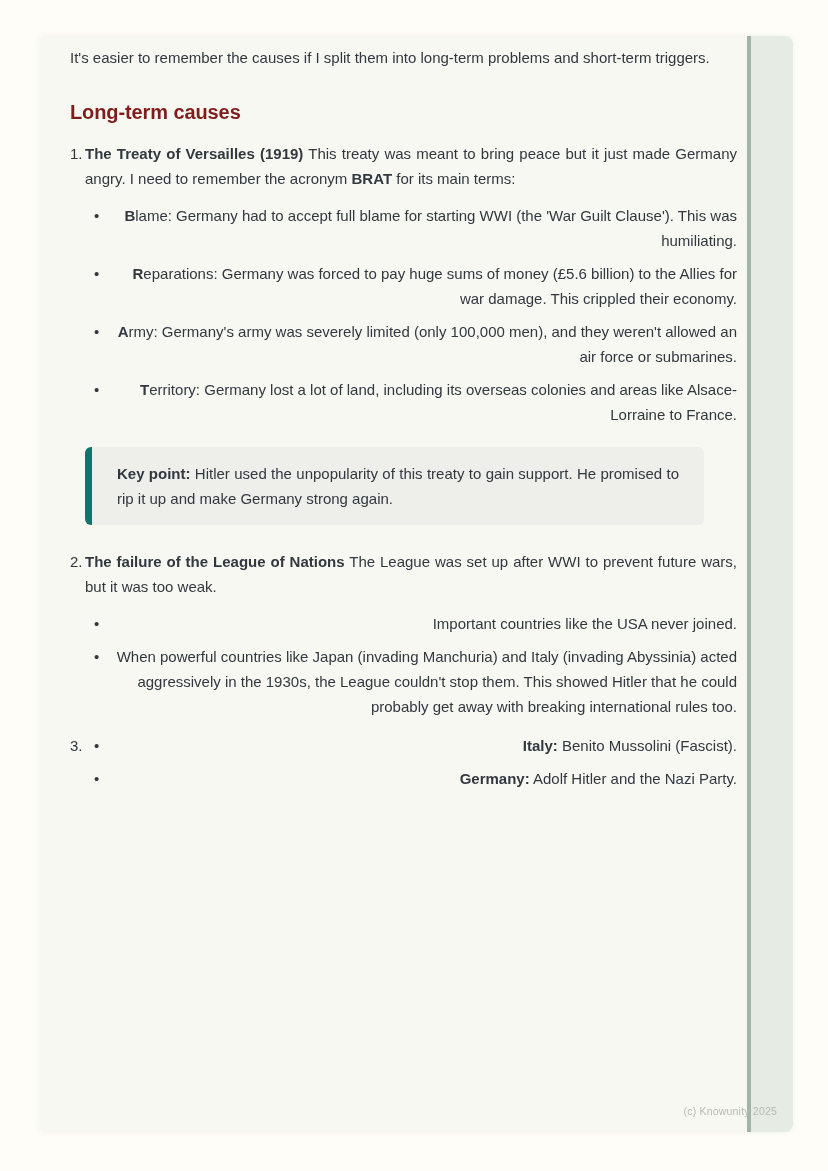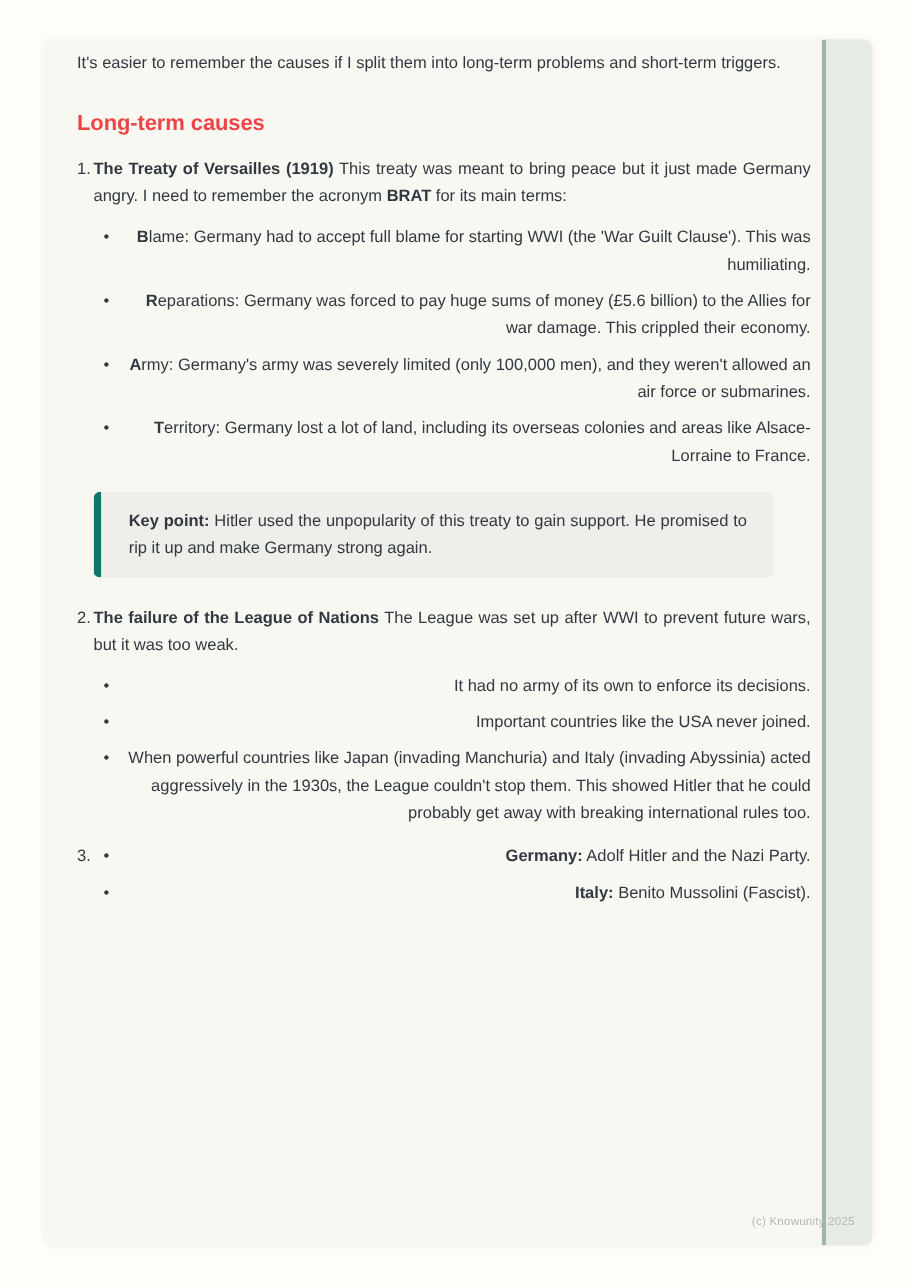--- a/index.html
+++ b/index.html
@@ -43,21 +43,21 @@
     font-size: 15px;
     line-height: 25px;
   }
   .intro {
     margin: 0;
   }
   h2.section-h {
     font-size: 20px;
     line-height: 24px;
     font-weight: 700;
-    color: #ef4444;
+    color: #7f1d1d;
     letter-spacing: -0.1px;
     margin: 30px 0 17px 0;
   }
   ol.causes {
     list-style: none;
     margin: 0;
     padding: 0;
   }
   li.num-item {
     position: relative;
@@ -139,31 +139,30 @@
         </ul>
         <div class="callout">
           <p><strong>Key point:</strong><span> Hitler used the unpopularity of this treaty to gain support. He promised to rip it up and make Germany strong again.</span></p>
         </div>
       </li>
 
       <li class="num-item">
         <span class="num">2.</span>
         <p class="item-p"><strong>The failure of the League of Nations</strong><span> The League was set up after WWI to prevent future wars, but it was too weak.</span></p>
         <ul class="bullets">
-          <li><strong></strong><span>It had no army of its own to enforce its decisions.</span></li>
           <li><strong></strong><span>Important countries like the USA never joined.</span></li>
           <li><strong></strong><span>When powerful countries like Japan (invading Manchuria) and Italy (invading Abyssinia) acted aggressively in the 1930s, the League couldn't stop them. This showed Hitler that he could probably get away with breaking international rules too.</span></li>
         </ul>
       </li>
 
       <li class="num-item">
         <span class="num">3.</span>
         <ul class="bullets">
+          <li><strong>Italy:</strong><span> Benito Mussolini (Fascist).</span></li>
           <li><strong>Germany:</strong><span> Adolf Hitler and the Nazi Party.</span></li>
-          <li><strong>Italy:</strong><span> Benito Mussolini (Fascist).</span></li>
         </ul>
       </li>
 
     </ol>
 
 
   </div>
 
   <div class="footer">(c) Knowunity 2025</div>
 </div>

